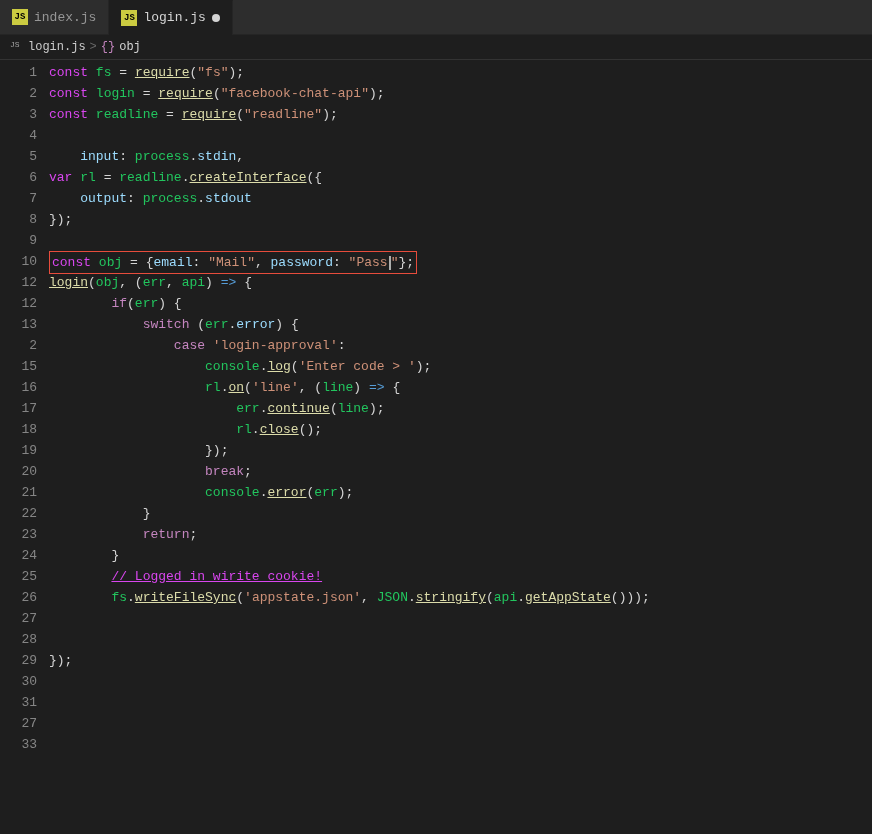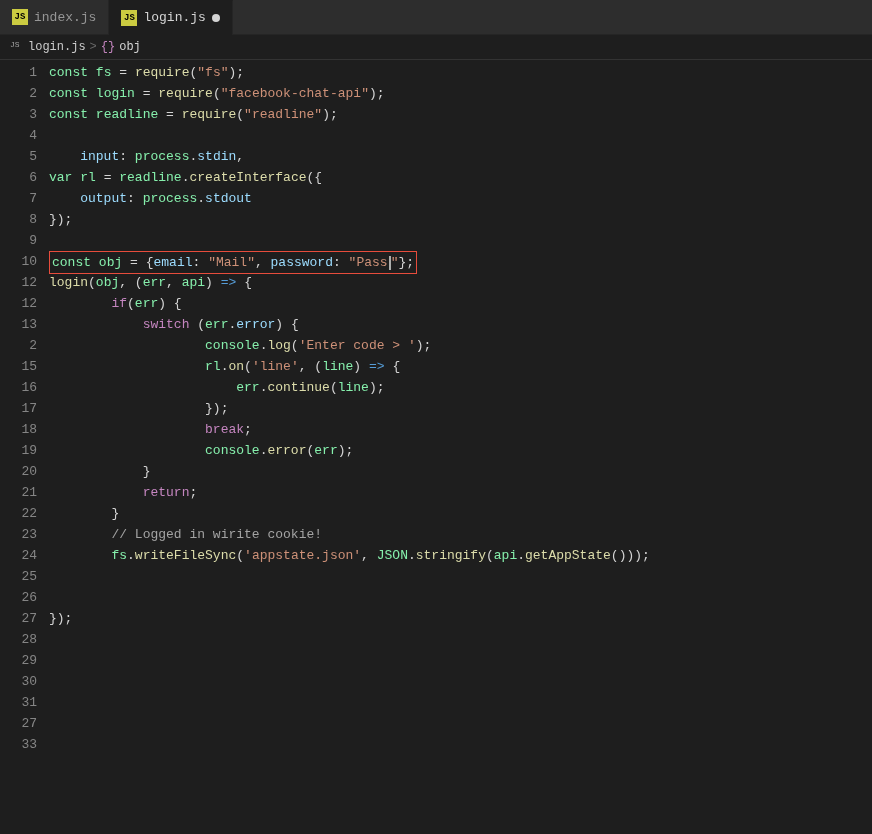--- a/index.html
+++ b/index.html
@@ -109,28 +109,28 @@
       position: relative;
     }
     .line-10-box {
       display: inline-block;
       border: 1.5px solid #e74c3c;
       padding: 0 2px;
       position: relative;
     }
 
     
-    .kw { color: #86efac; font-family: Liberation Mono, monospace; }       
+    .kw { color: #d946ef; font-family: Liberation Mono, monospace; }       
     .kw2 { color: #c586c0; }      
-    .var { color: #86efac; }      
-    .fn { color: #dcdcaa; }       
+    .var { color: #22c55e; }      
+    .fn { color: #dcdcaa; text-decoration: underline; }       
     .str { color: #ce9178; }      
     .op { color: #d4d4d4; }       
     .prop { color: #9cdcfe; }     
-    .comment { color: #a3a3a3; }  
+    .comment { color: #d946ef; text-decoration: underline; }  
     .punc { color: #d4d4d4; }
     .arrow { color: #569cd6; }
 
     .cursor {
       display: inline-block;
       width: 2px;
       height: 14px;
       background: #aeafad;
       vertical-align: middle;
       margin-left: 1px;
@@ -216,27 +216,29 @@
     <div class="code-line"></div>
 
     <div class="code-line line-10"><span class="line-10-box"><span class="kw">const</span> <span class="var">obj</span> <span class="op">=</span> <span class="punc">{</span><span class="prop">email</span><span class="punc">:</span> <span class="str">"Mail"</span><span class="punc">,</span> <span class="prop">password</span><span class="punc">:</span> <span class="str">"Pass</span><span class="cursor"></span><span class="str">"</span><span class="punc">};</span></span></div>
 
     <div class="code-line"><span class="fn">login</span><span class="punc">(</span><span class="var">obj</span><span class="punc">,</span> <span class="punc">(</span><span class="var">err</span><span class="punc">,</span> <span class="var">api</span><span class="punc">)</span> <span class="arrow">=&gt;</span> <span class="punc">{</span></div>
 
     <div class="code-line">        <span class="kw2">if</span><span class="punc">(</span><span class="var">err</span><span class="punc">) {</span></div>
 
     <div class="code-line">            <span class="kw2">switch</span> <span class="punc">(</span><span class="var">err</span><span class="punc">.</span><span class="prop">error</span><span class="punc">) {</span></div>
 
+    <div class="code-line">                <span class="kw2">case</span> <span class="str">'login-approval'</span><span class="punc">:</span></div>
 
     <div class="code-line">                    <span class="var">console</span><span class="punc">.</span><span class="fn">log</span><span class="punc">(</span><span class="str">'Enter code &gt; '</span><span class="punc">);</span></div>
 
     <div class="code-line">                    <span class="var">rl</span><span class="punc">.</span><span class="fn">on</span><span class="punc">(</span><span class="str">'line'</span><span class="punc">,</span> <span class="punc">(</span><span class="var">line</span><span class="punc">)</span> <span class="arrow">=&gt;</span> <span class="punc">{</span></div>
 
     <div class="code-line">                        <span class="var">err</span><span class="punc">.</span><span class="fn">continue</span><span class="punc">(</span><span class="var">line</span><span class="punc">);</span></div>
 
+    <div class="code-line">                        <span class="var">rl</span><span class="punc">.</span><span class="fn">close</span><span class="punc">();</span></div>
 
     <div class="code-line">                    <span class="punc">});</span></div>
 
     <div class="code-line">                    <span class="kw2">break</span><span class="punc">;</span></div>
 
 
     <div class="code-line">                    <span class="var">console</span><span class="punc">.</span><span class="fn">error</span><span class="punc">(</span><span class="var">err</span><span class="punc">);</span></div>
 
     <div class="code-line">            <span class="punc">}</span></div>
 

